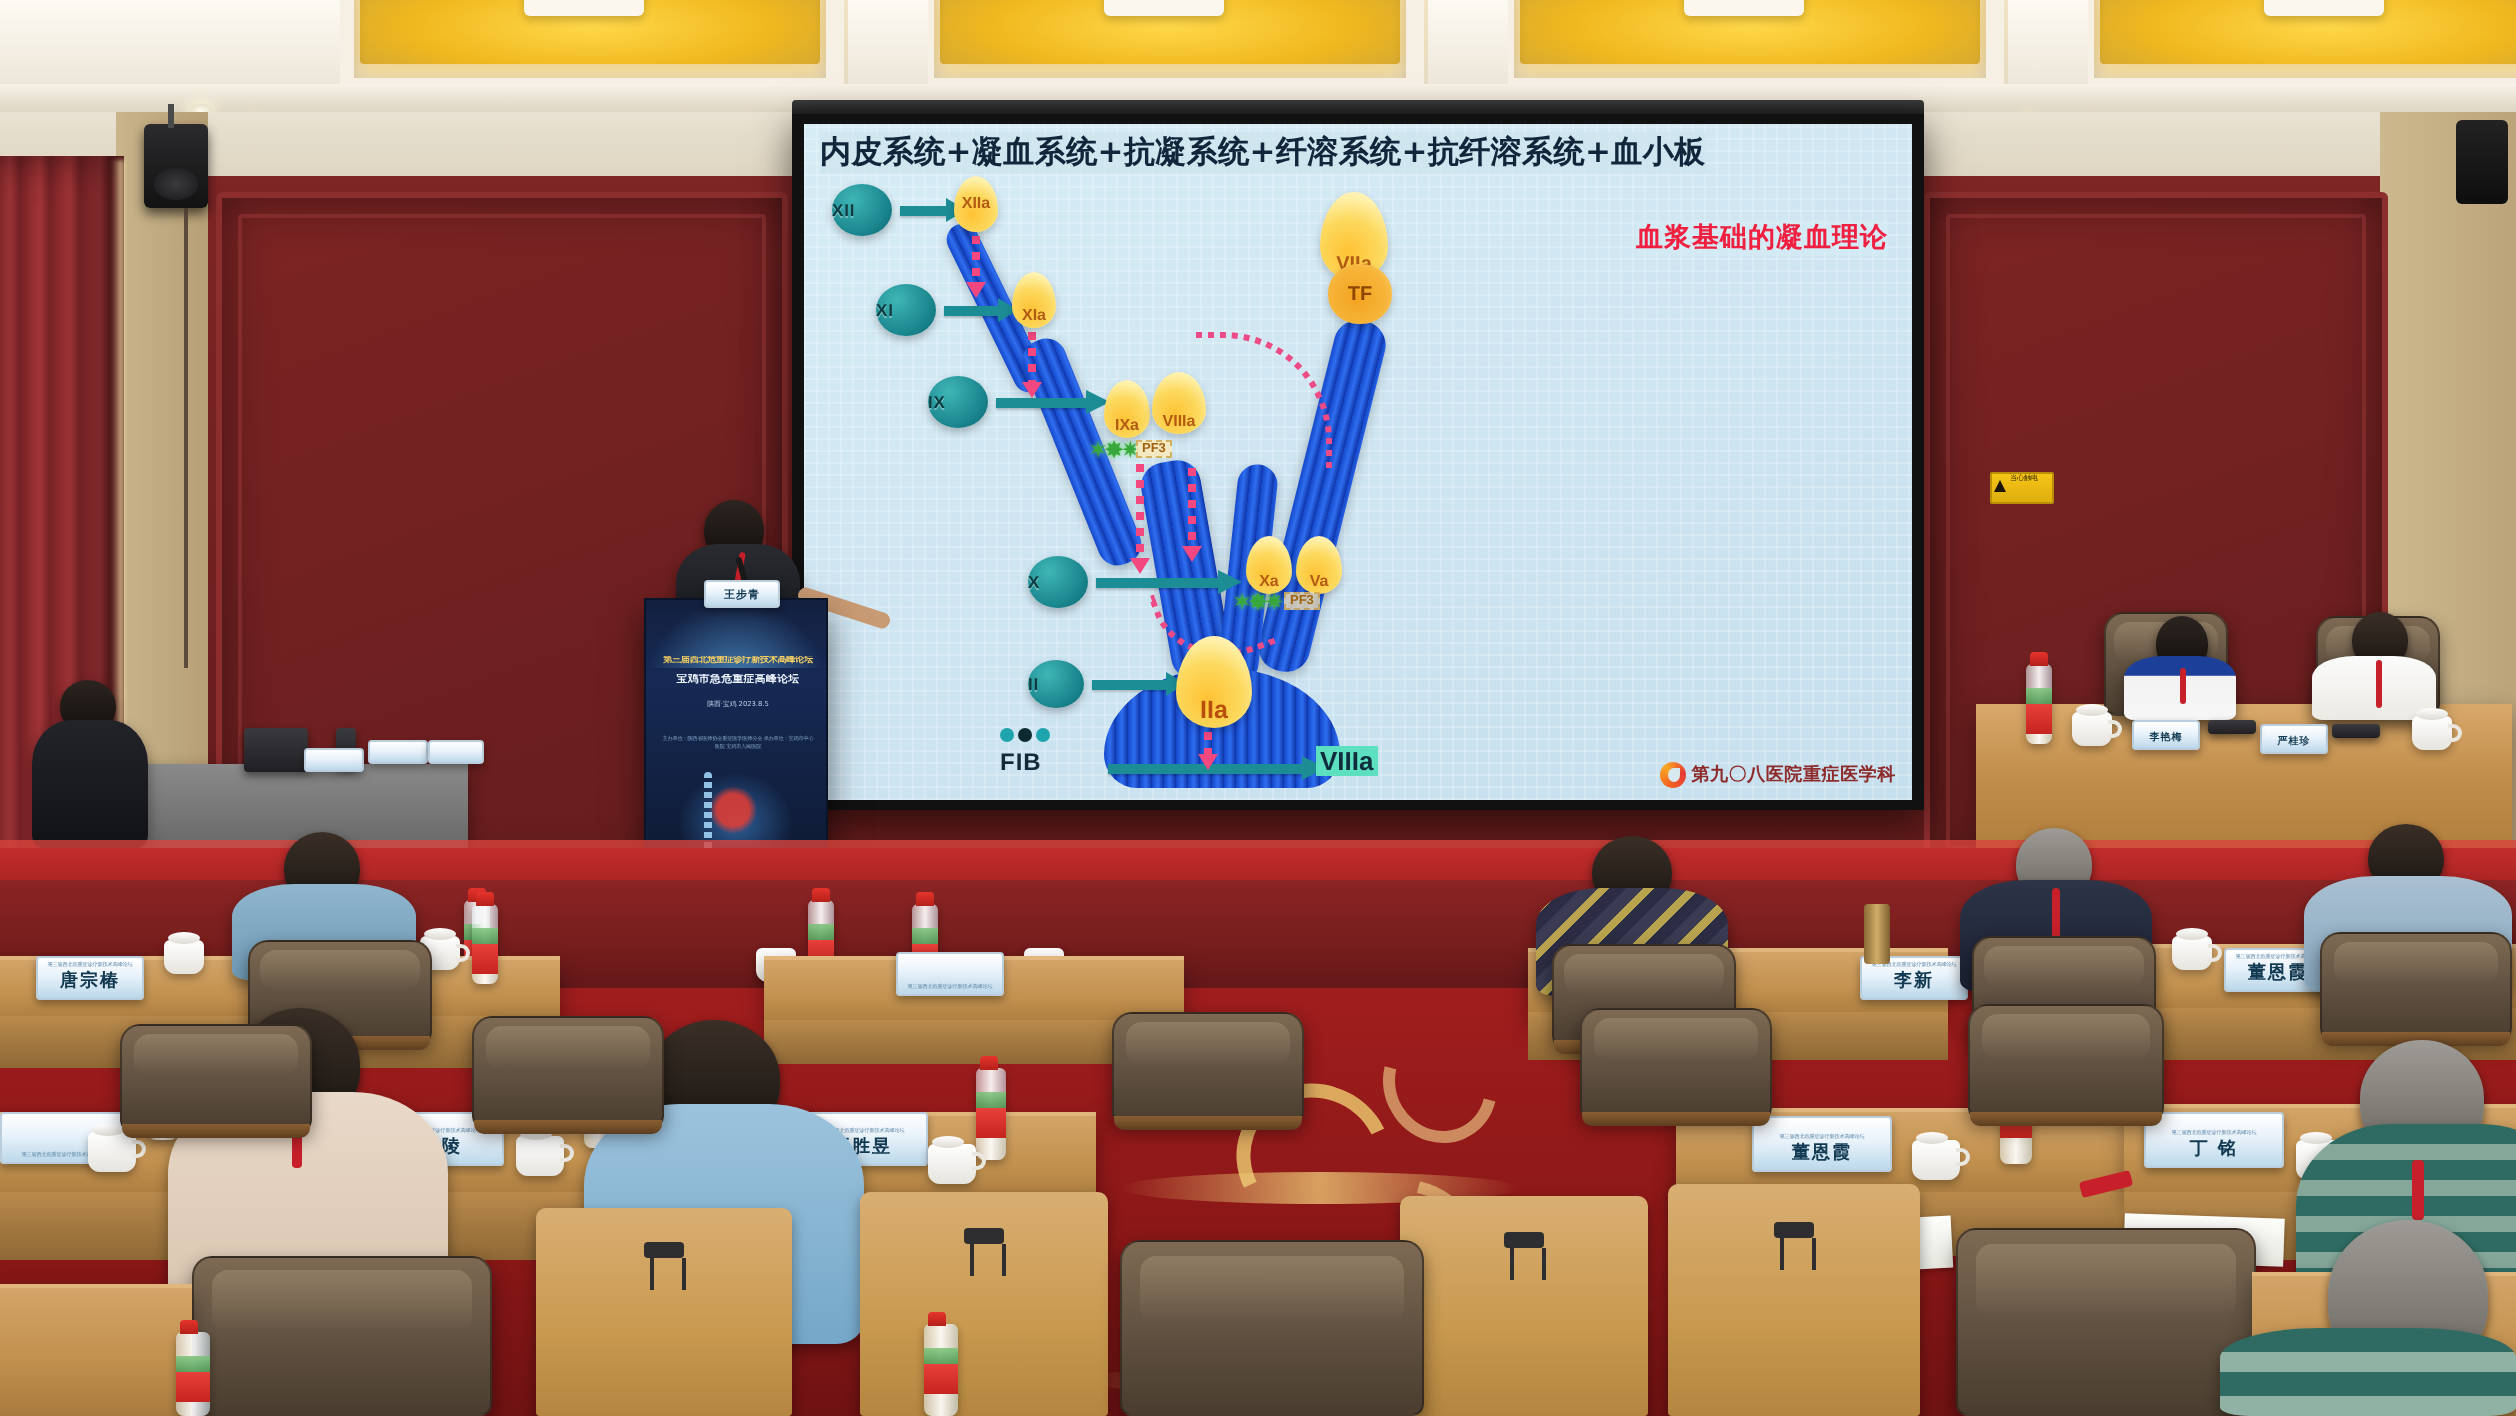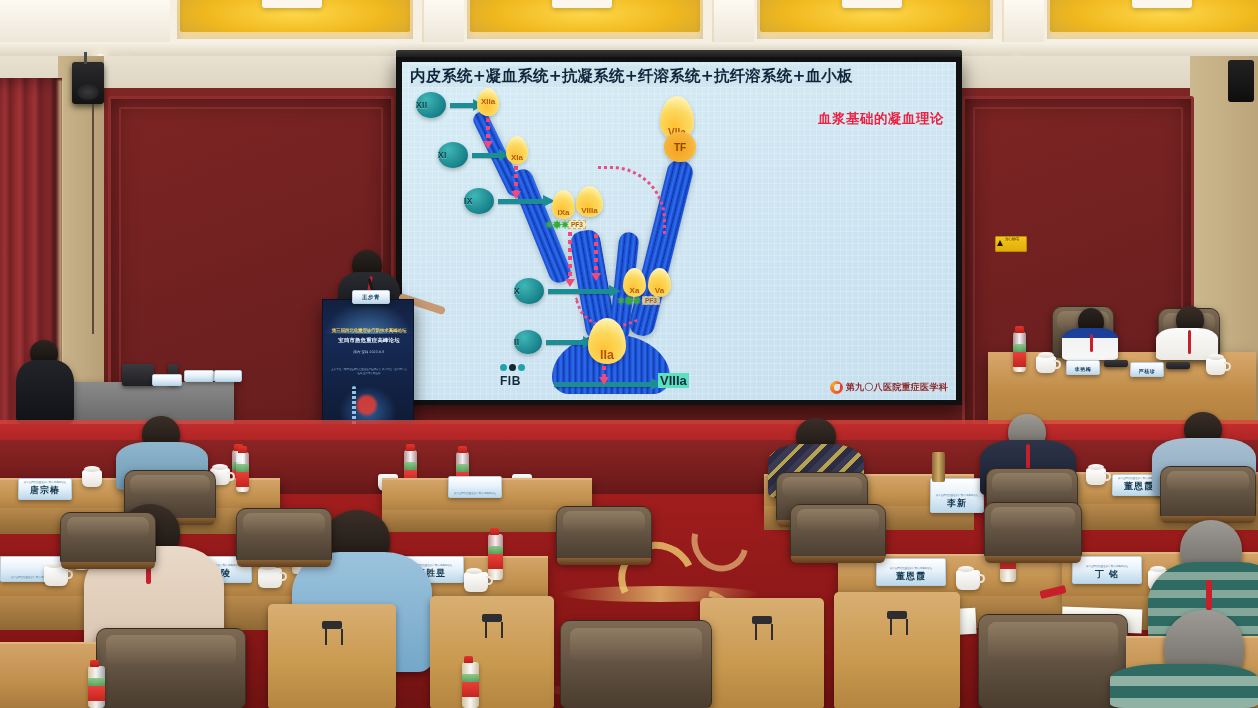--- a/index.html
+++ b/index.html
@@ -791,21 +791,21 @@
   <div class="table-skirt" style="left:1006px; top:504px; width:262px; height:26px;"></div>
 
   <div class="nameplate" style="left:18px; top:478px; width:54px; height:22px;">
     <div class="np-head">第三届西北危重症诊疗新技术高峰论坛</div>
     <div class="np-name">唐宗椿</div>
   </div>
   <div class="nameplate" style="left:448px; top:476px; width:54px; height:22px;">
     <div class="np-head">第三届西北危重症诊疗新技术高峰论坛</div>
     <div class="np-name"></div>
   </div>
-  <div class="nameplate" style="left:930px; top:478px; width:54px; height:35px;">
+  <div class="nameplate" style="left:930px; top:478px; width:54px; height:22px;">
     <div class="np-head">第三届西北危重症诊疗新技术高峰论坛</div>
     <div class="np-name">李新</div>
   </div>
   <div class="nameplate" style="left:1112px; top:474px; width:54px; height:22px;">
     <div class="np-head">第三届西北危重症诊疗新技术高峰论坛</div>
     <div class="np-name">董恩霞</div>
   </div>
 
   <div class="bottle" style="left:236px; top:452px;">
       <span class="cap"></span>

